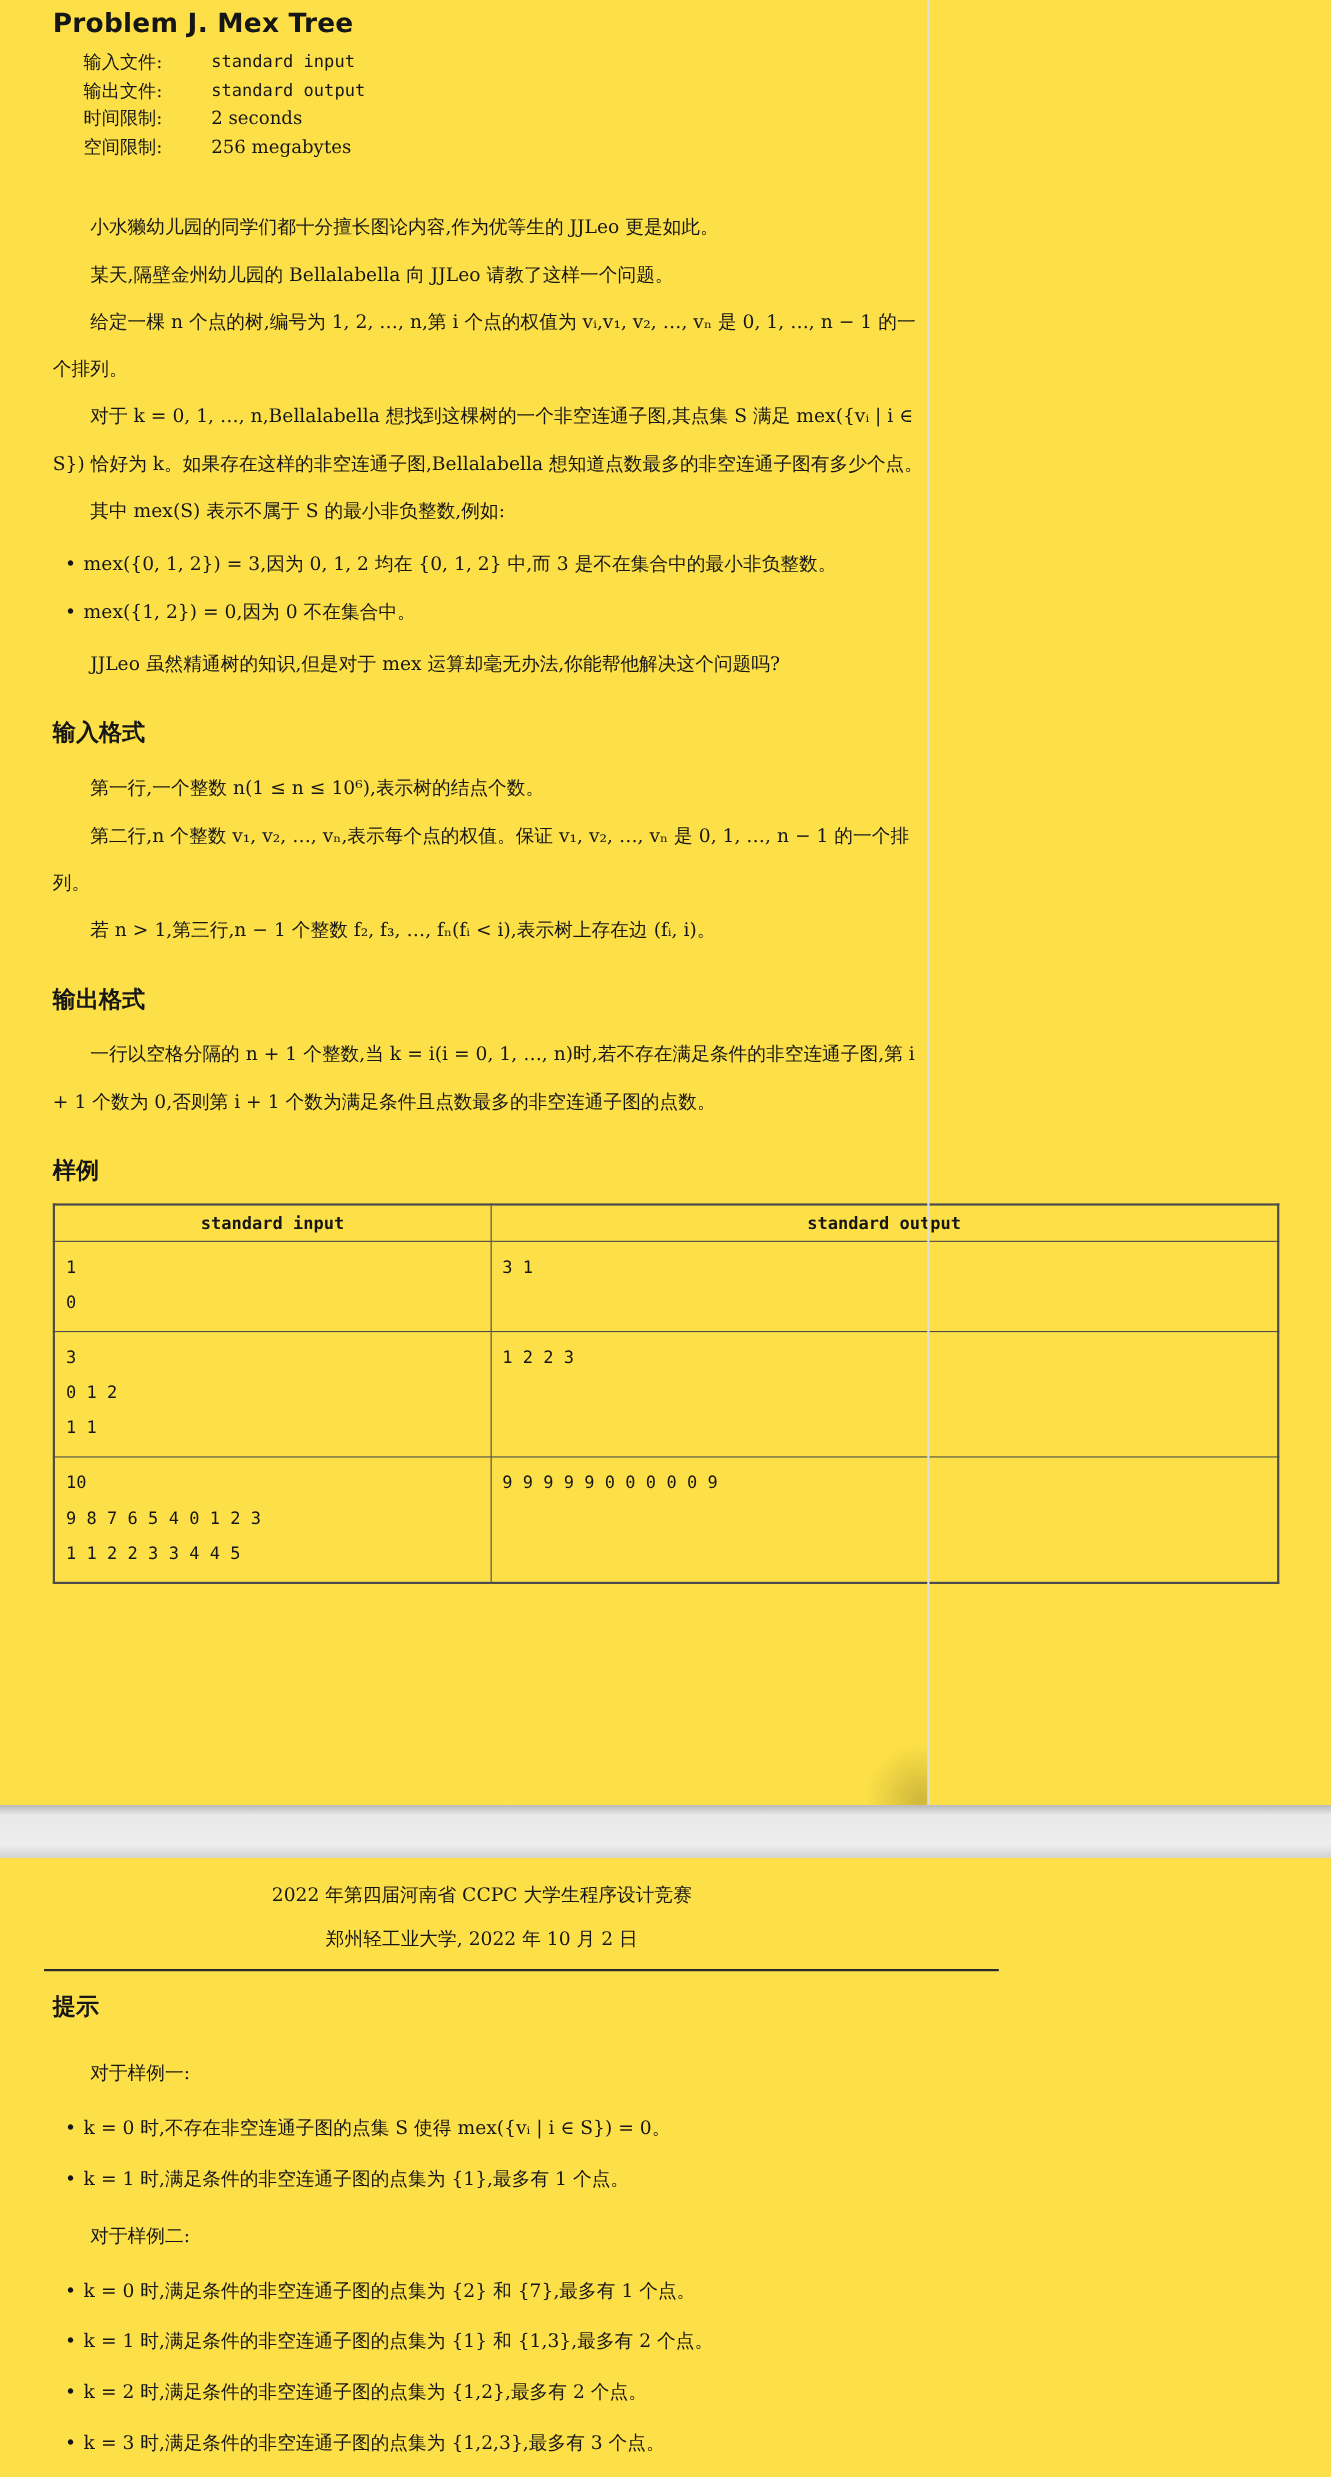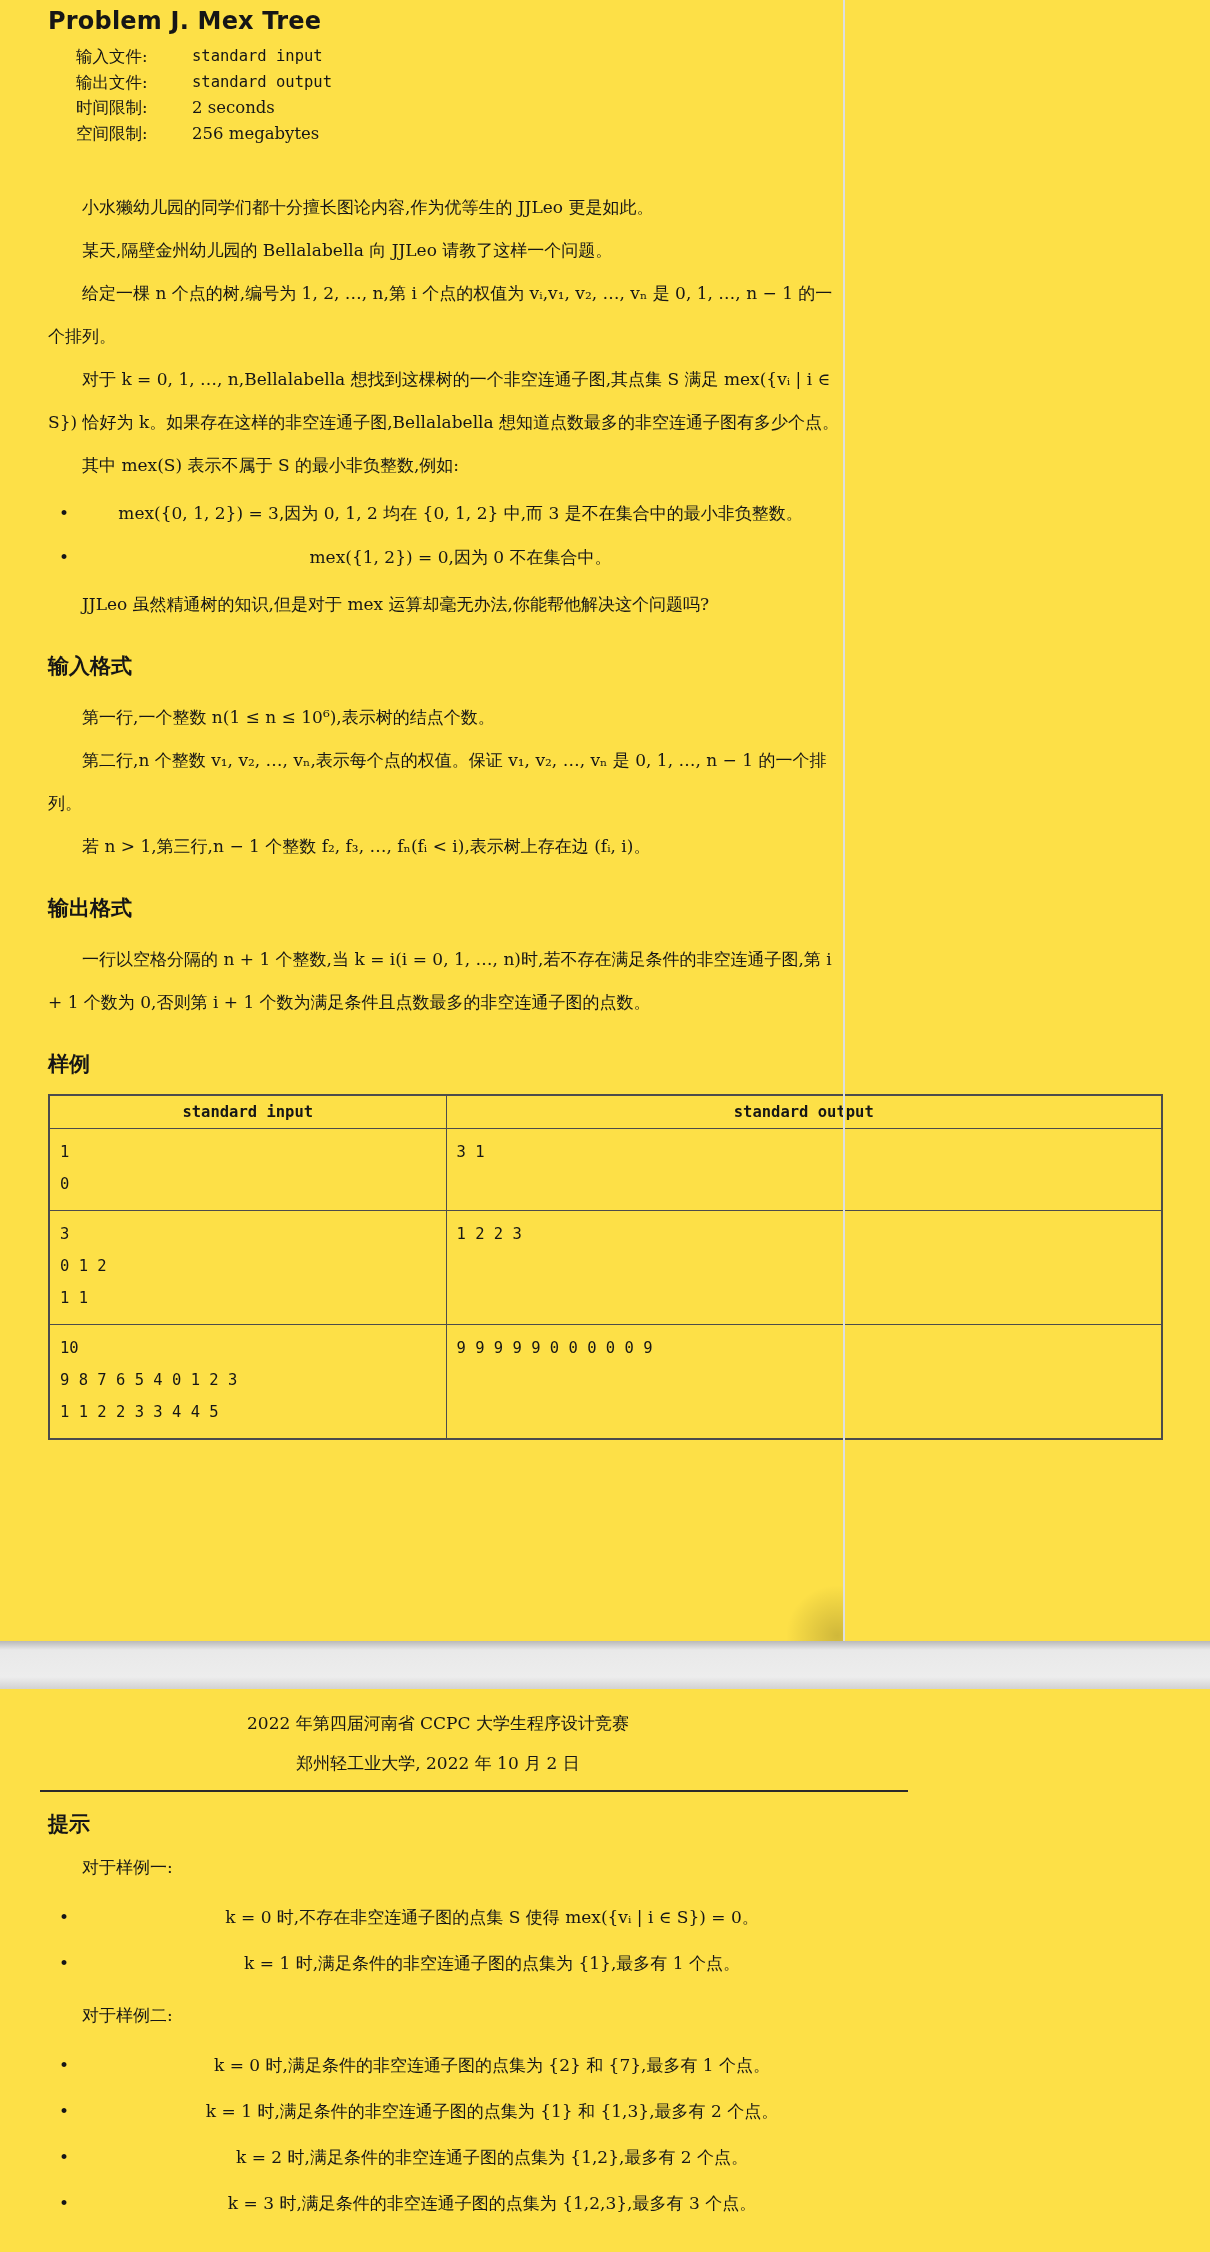--- a/index.html
+++ b/index.html
@@ -39,21 +39,21 @@
   .meta-row { display:flex; line-height:25.5px; font-size:16.5px; }
   .meta-label { width:114px; }
   .meta-value { margin-left:2px; }
   .mono { font-family:"DejaVu Sans Mono","Liberation Mono",monospace; font-size:15.5px; }
 
   .prose { margin-top:40px; }
   .prose p, .p-body {
     font-size:17px; line-height:43px; margin:0 0 0 48px;
     text-indent:34px; width:797px;
   }
-  ul.dots { list-style:none; margin:4px 12px 4px 48px; width:797px;text-align:center; }
+  ul.dots { list-style:none; margin:4px 12px 4px 48px; width:797px; }
   ul.dots li {
     position:relative; padding-left:28px; font-size:17px; line-height:44px;
   }
   ul.dots li::before {
     content:"•"; position:absolute; left:11px; top:0; font-size:17px;
   }
   h2.sec {
     font-family:"DejaVu Sans","Liberation Sans",sans-serif;
     font-weight:800; font-size:21px; line-height:28px;
     margin:26px 0 16px 48px;
@@ -81,21 +81,21 @@
 
   
   .footer { position:absolute; left:48px; top:1542px; width:1115px; }
   .footer-rule { border-top:1px solid #5a5a5a; height:0; }
   .footer-text { text-align:center; font-size:16px; padding-top:11px; }
 
   
   .p2-header { margin:14px 0 0 48px; width:780px; text-align:center;
                font-size:17px; line-height:40px; }
   .p2-rule { margin:7px 0 0 40px; width:868px; border-top:2px solid #2a2a2a; height:0; }
-  .page2 h2.sec { margin-top:18px; margin-bottom:6px; }
+  .page2 h2.sec { margin-top:18px; margin-bottom:24px; }
   .page2 .p-body { line-height:46px; margin-top:6px; }
   .page2 ul.dots li { line-height:46px; }
   .page2 ul.dots { margin-top:4px; width:860px; }
 </style>
 </head>
 <body>
 
 <div class="page page1">
 
   <h1 class="title">Problem J. Mex Tree</h1>

